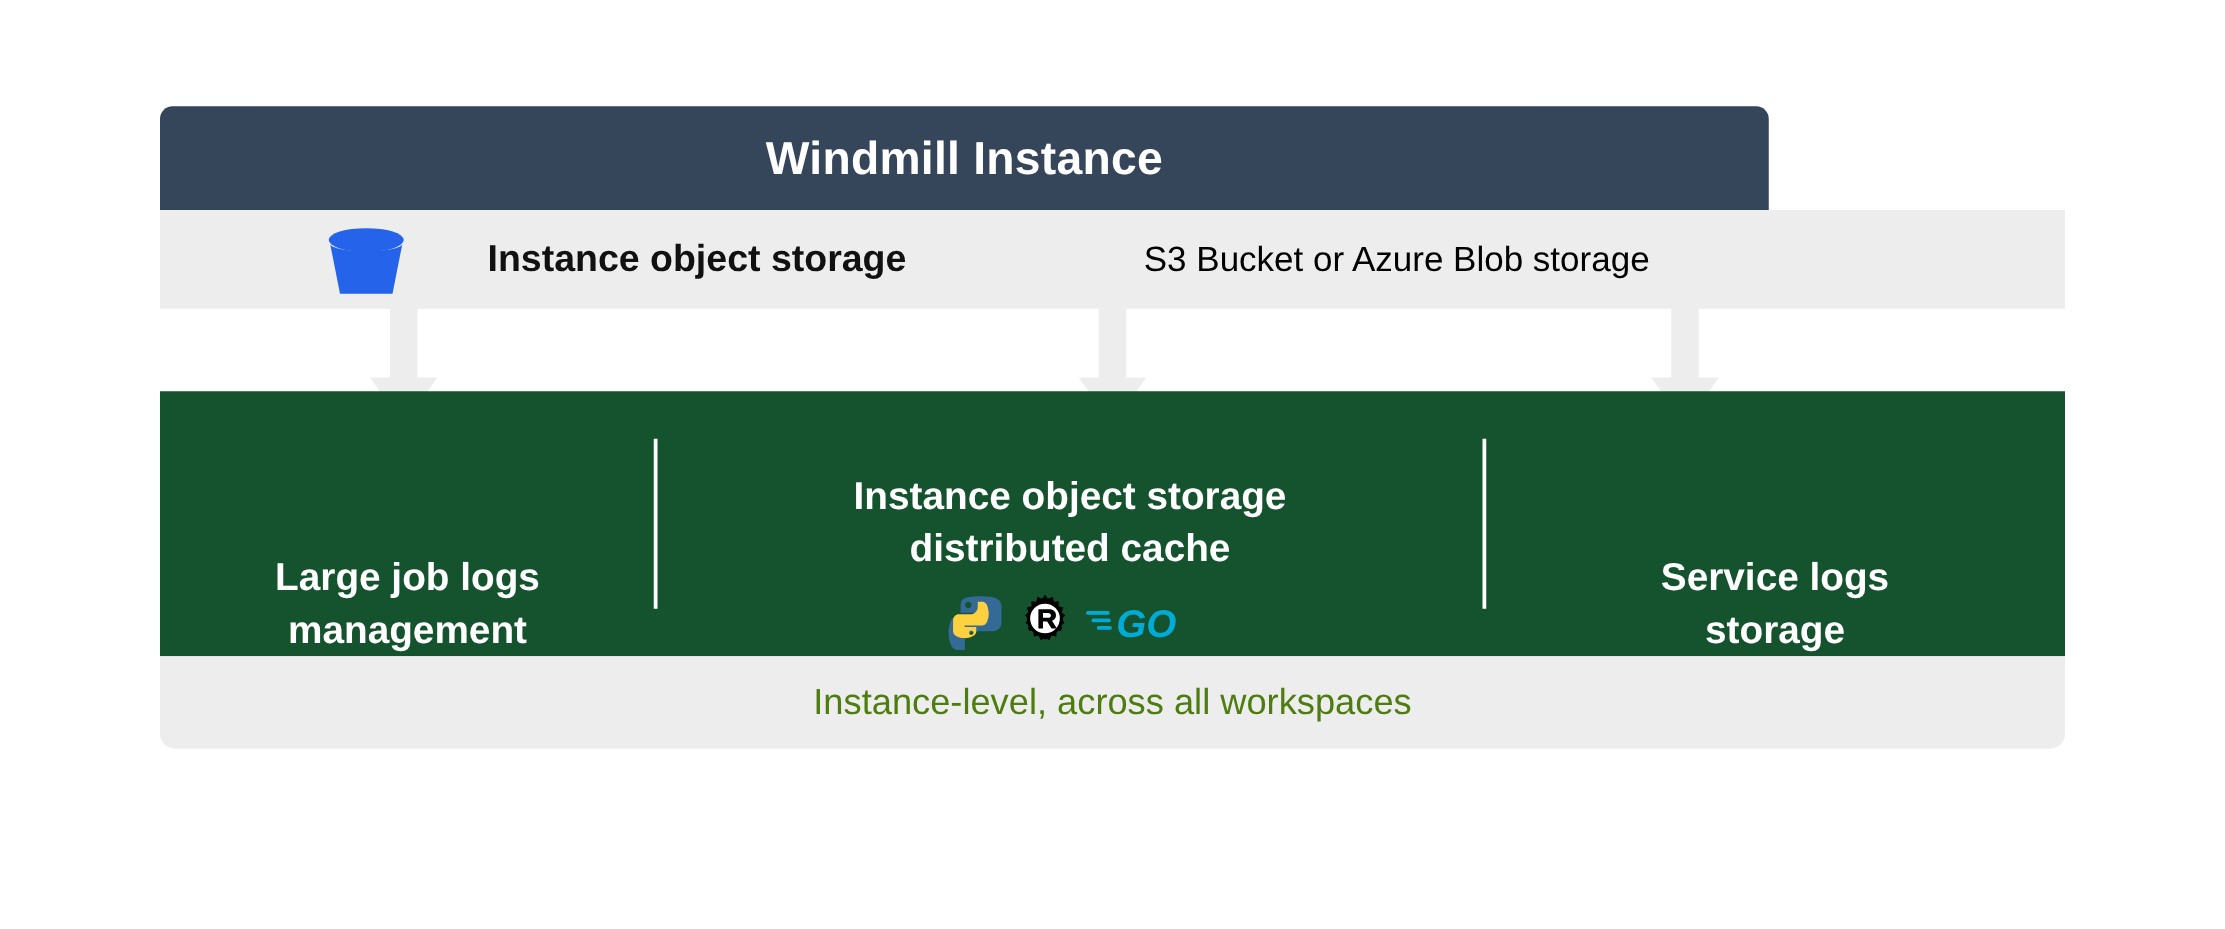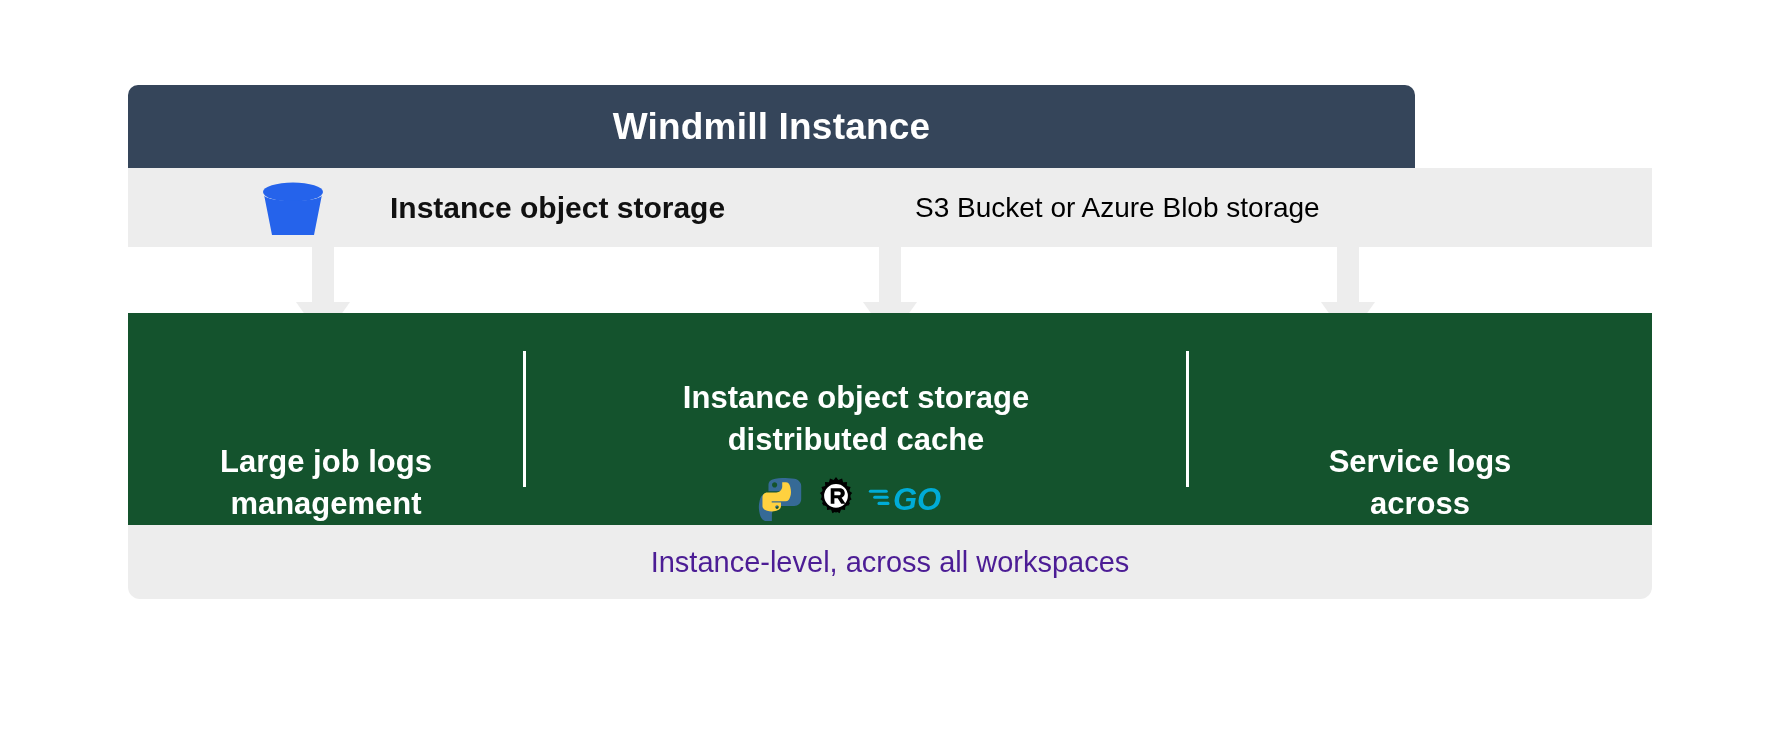--- a/index.html
+++ b/index.html
@@ -173,21 +173,21 @@
     width: 1524px;
     height: 74px;
     background: #ededed;
     border-radius: 0 0 12px 12px;
     display: flex;
     align-items: center;
     justify-content: center;
   }
   .footer-text {
     font-size: 29px;
-    color: #4c1d95;
+    color: #4d7c0f;
     font-weight: normal;
   }
 </style>
 </head>
 <body>
 
 <div id="diagram">
 
   <div class="header-band">
     <div class="header-title">Windmill Instance</div>
@@ -264,21 +264,21 @@
             </g>
             <text x="58" y="74" font-family="'Liberation Sans', sans-serif" font-size="72" font-weight="bold" font-style="italic" fill="#00acd7">GO</text>
           </svg>
         </span>
 
       </div>
     </div>
 
     <div class="col col-c">
       <div class="col-title">Service logs
-across</div>
+storage</div>
     </div>
 
     <div class="col-divider divider-1"></div>
     <div class="col-divider divider-2"></div>
   </div>
 
   <div class="footer-band">
     <div class="footer-text">Instance-level, across all workspaces</div>
   </div>
 

